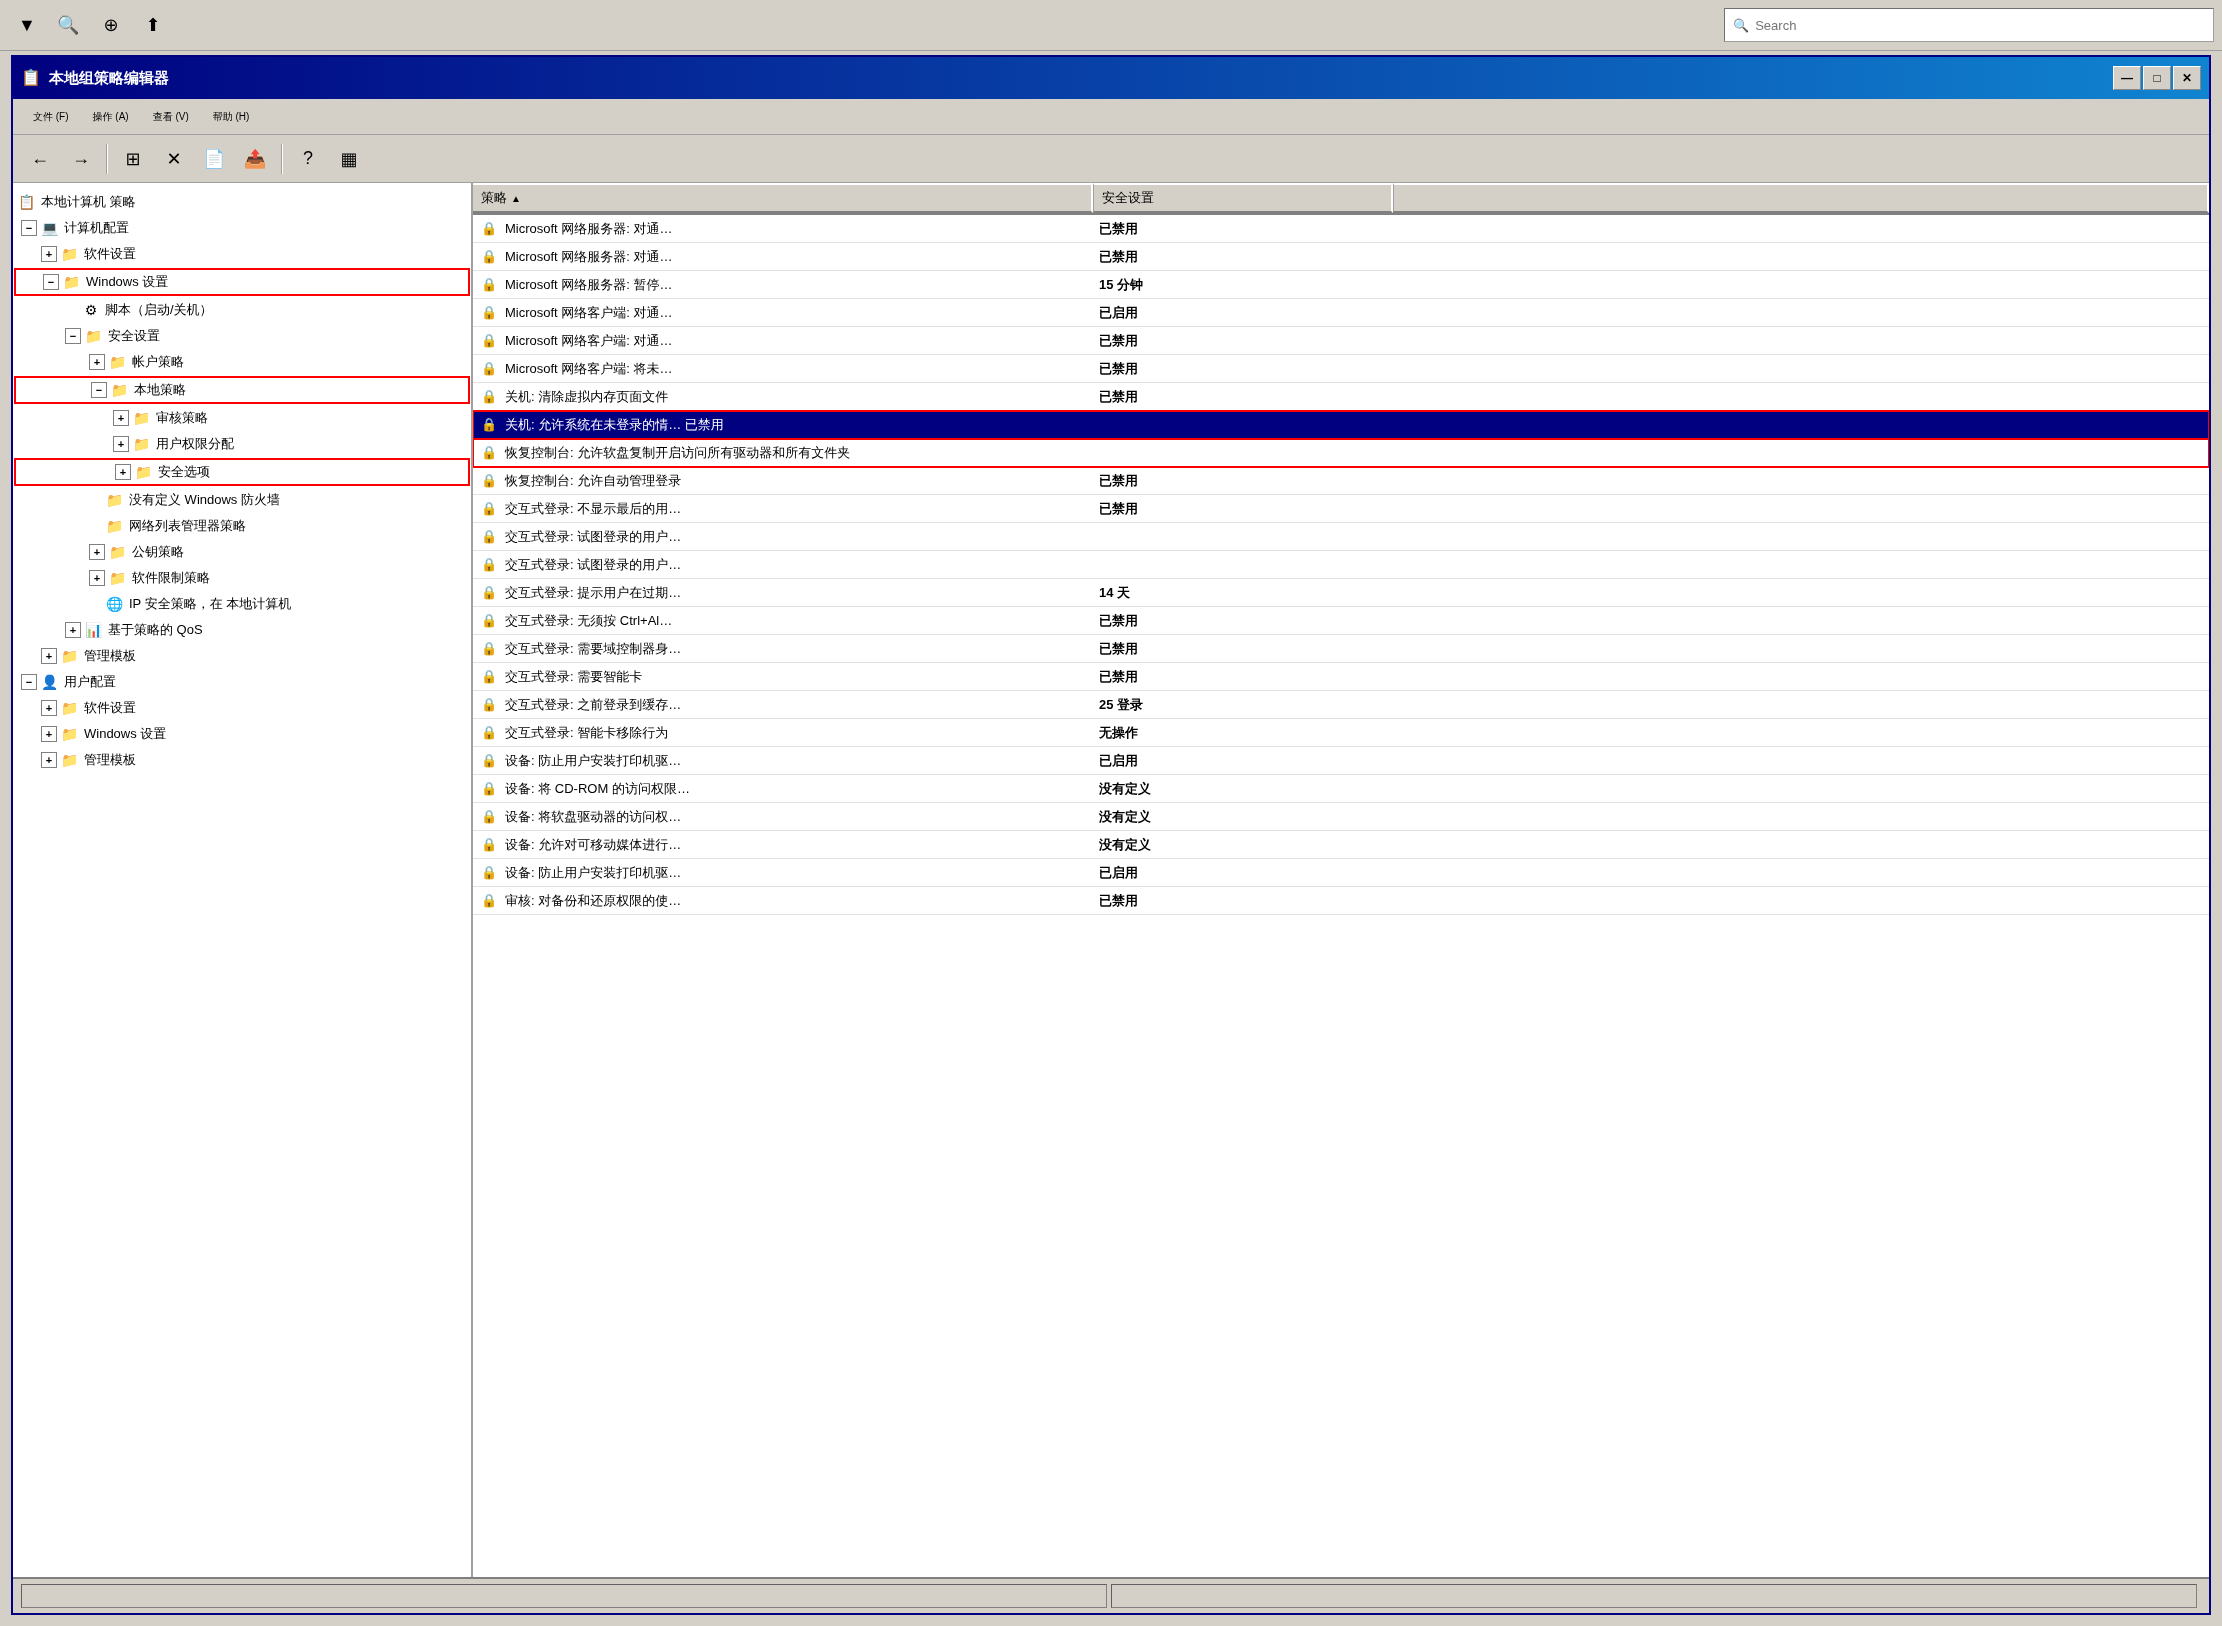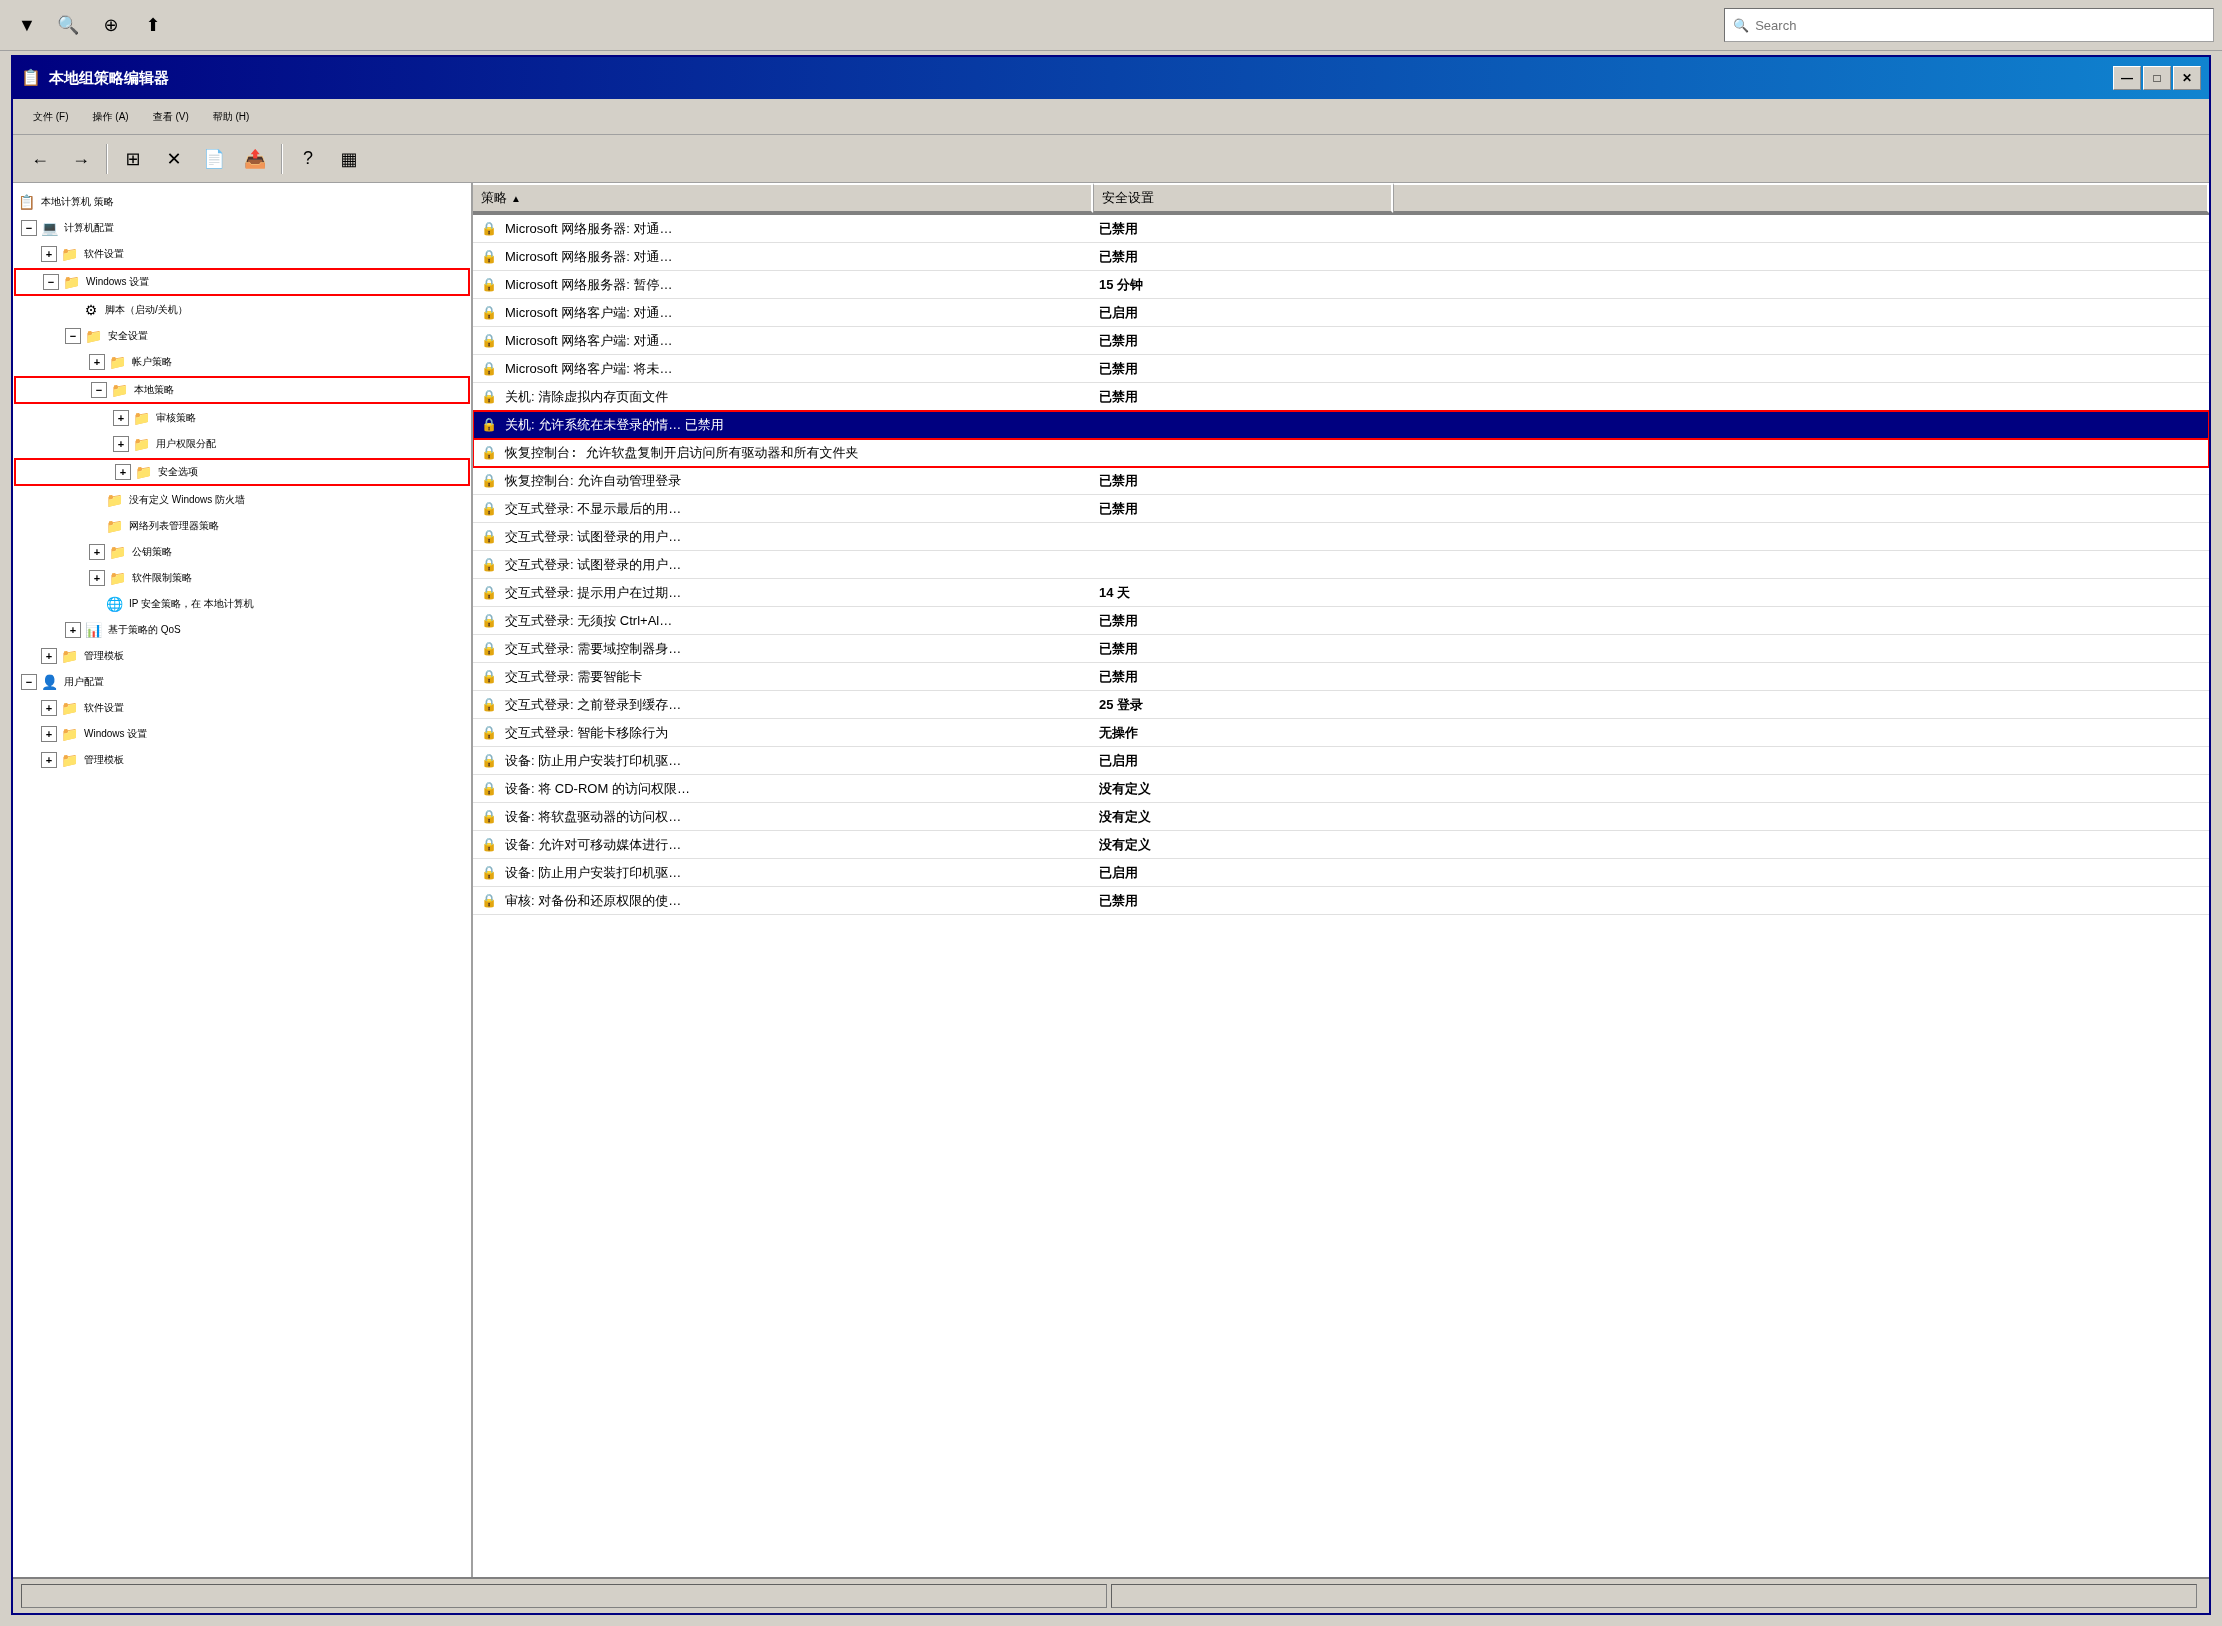--- a/index.html
+++ b/index.html
@@ -190,21 +190,21 @@
       width: 20px;
       height: 18px;
       margin-right: 4px;
       display: inline-flex;
       align-items: center;
       justify-content: center;
       font-size: 14px;
       flex-shrink: 0;
     }
     .tree-label {
-      font-size: 10px;
+      font-size: 13px;
     }
 
     
     .highlight-box {
       outline: 2px solid red;
       outline-offset: -1px;
     }
 
     
     .right-pane {
@@ -558,21 +558,21 @@
           <span class="policy-value">已禁用</span>
         </div>
 
         <div class="policy-row highlighted-row" style="outline: 2px solid red; outline-offset: -1px;">
           <span class="policy-icon">🔒</span>
           <span class="policy-name" style="flex: 0 0 850px;">关机: 允许系统在未登录的情…  已禁用</span>
         </div>
 
         <div class="policy-row" style="outline: 2px solid red; outline-offset: -1px;">
           <span class="policy-icon">🔒</span>
-          <span class="policy-name" style="flex: 0 0 1000px; font-family: Liberation Mono, monospace;">恢复控制台: 允许软盘复制开启访问所有驱动器和所有文件夹</span>
+          <span class="policy-name" style="flex: 0 0 1000px;">恢复控制台: 允许软盘复制开启访问所有驱动器和所有文件夹</span>
         </div>
 
         <div class="policy-row">
           <span class="policy-icon">🔒</span>
           <span class="policy-name">恢复控制台: 允许自动管理登录</span>
           <span class="policy-value">已禁用</span>
         </div>
 
         <div class="policy-row">
           <span class="policy-icon">🔒</span>

